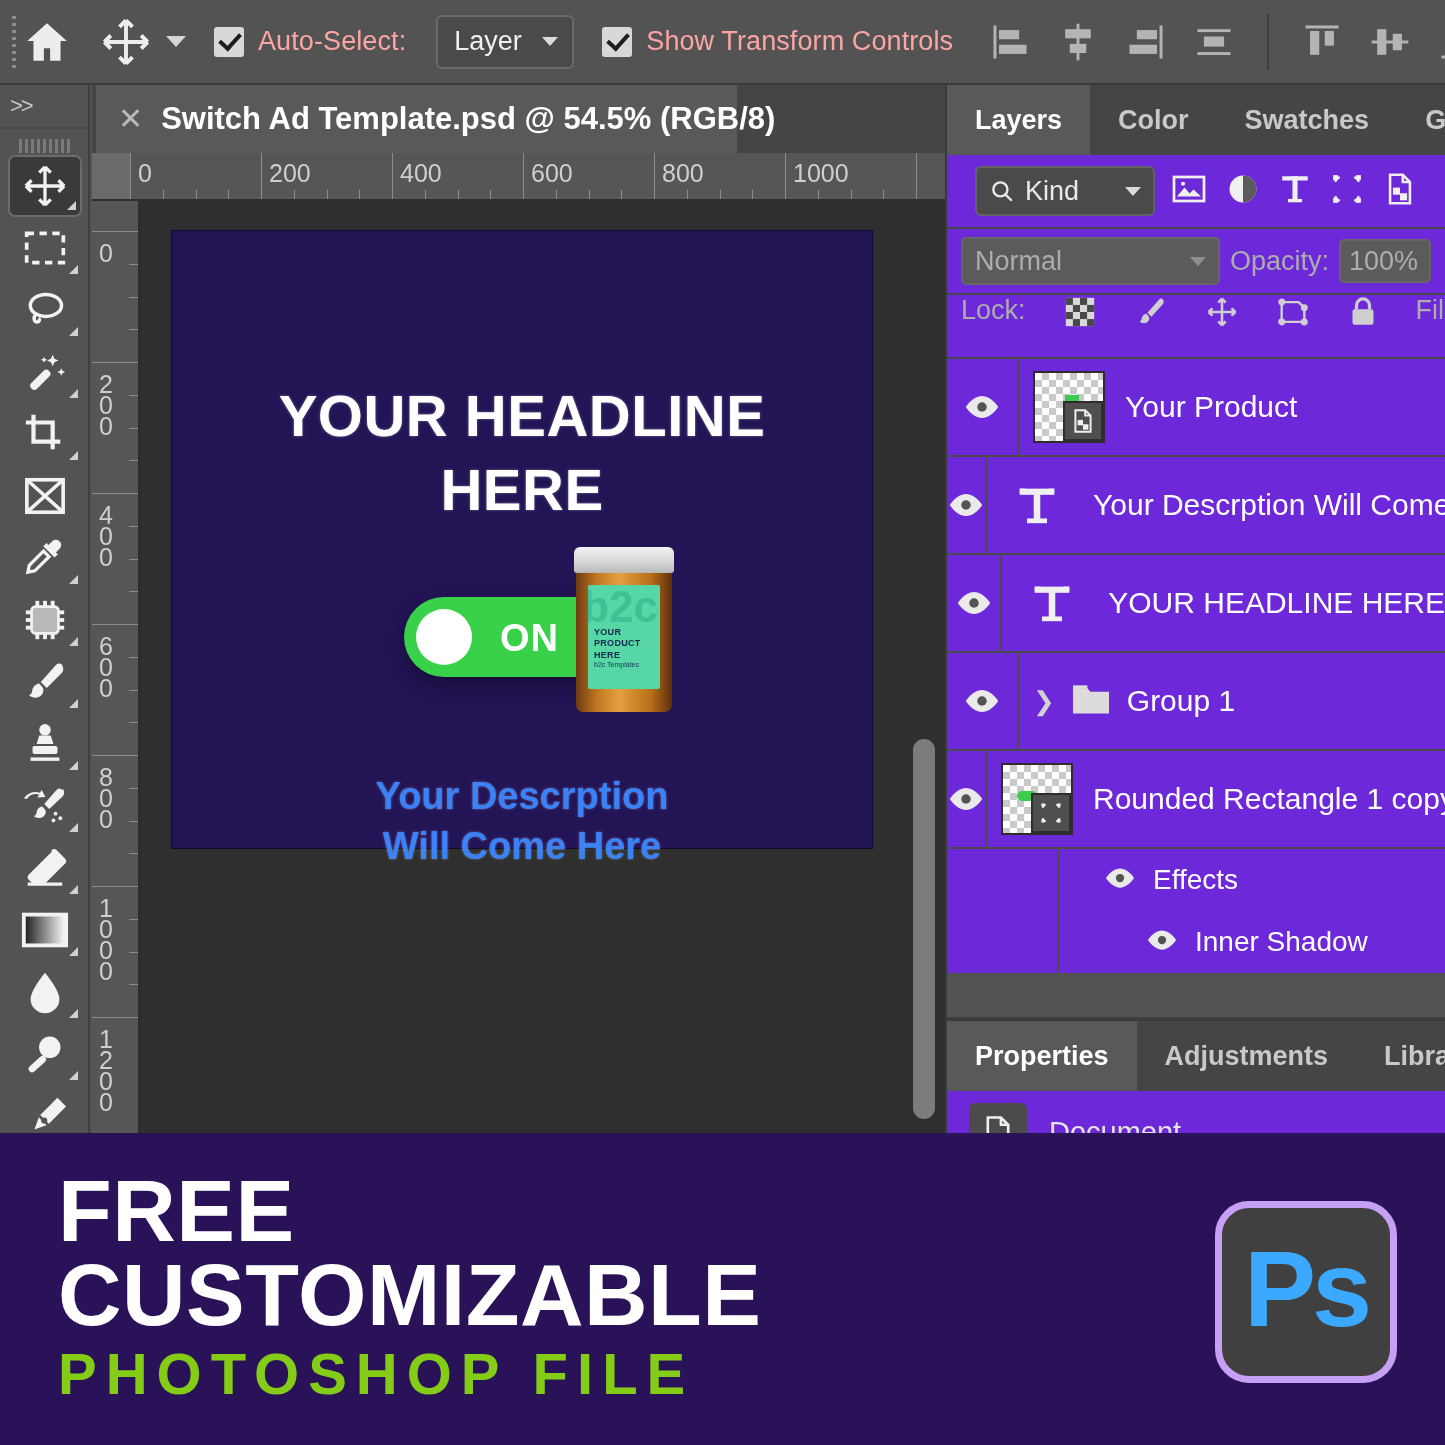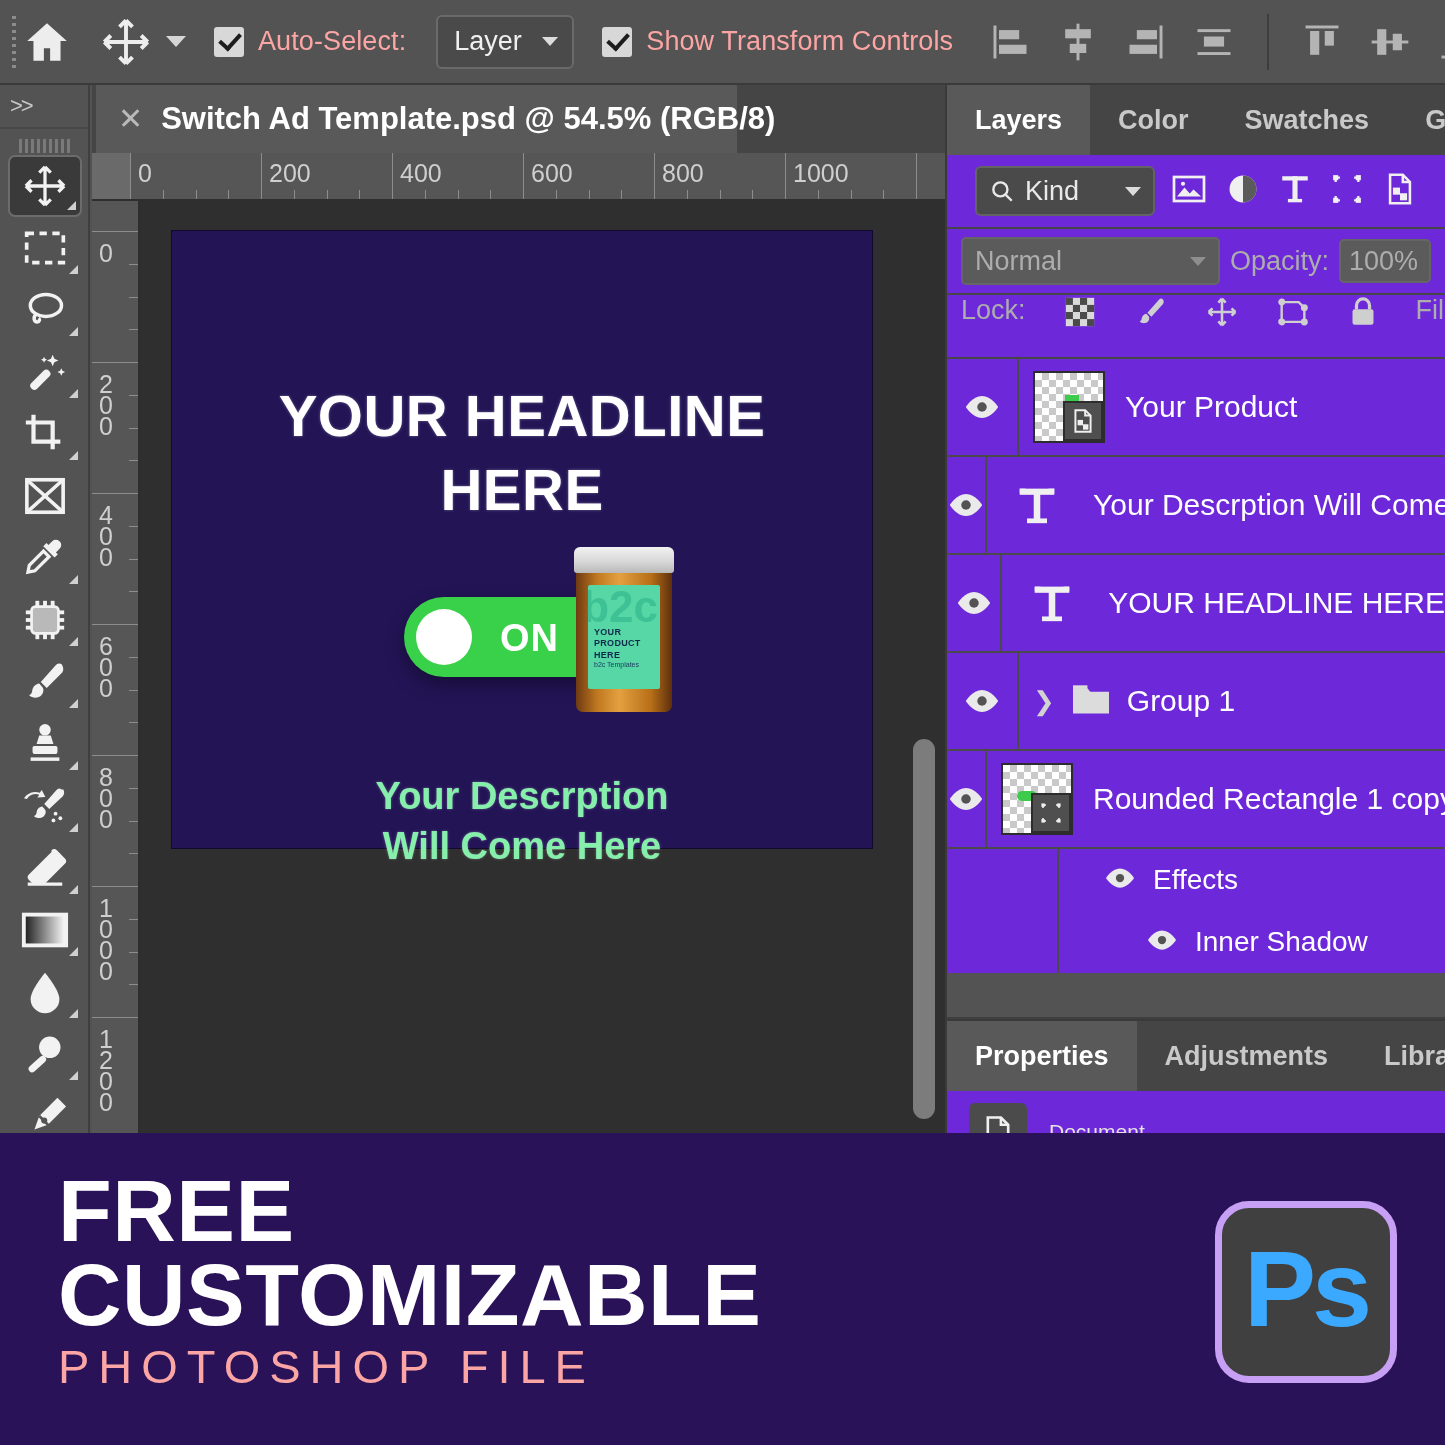--- a/index.html
+++ b/index.html
@@ -151,21 +151,21 @@
     position:absolute; right: 2px; top: 2px; color:#3ec295;
     font-size: 44px; font-weight: 800; line-height: .9;
   }
   .jar-label .pl {
     position:absolute; left: 6px; top: 42px; color:#102a4c;
     font-size: 9px; font-weight: 800; line-height: 1.25; letter-spacing: .3px;
   }
   .jar-label .sub { position:absolute; left:6px; top: 76px; color:#1b3a5e; font-size: 7px; }
   .desc {
     position:absolute; left:0; right:0; top: 540px; text-align:center;
-    color:#86efac; font-size: 38px; font-weight: 700; line-height: 1.32;
+    color:#3b82f6; font-size: 38px; font-weight: 700; line-height: 1.32;
     text-shadow: 0 0 3px rgba(255,255,255,.3);
   }
   .canvas-scroll {
     position:absolute; right: 10px; top: 538px; width: 22px; height: 380px;
     background:#7c7c7c; border-radius: 11px;
   }
 
   
   .right-panel {
     position:absolute; left: 945px; top: 85px; width: 500px; height: 1048px;
@@ -238,35 +238,35 @@
   .sub-label { color:#ffffff; font-size: 28px; }
 
   .panel-filler { height: 46px; border-bottom: 2px solid #3f3f3f; background:#535353; }
 
   .props-tabs { display:flex; height: 72px; background:#454545; border-top: 2px solid #3a3a3a; }
   .props-body { height: 82px; display:flex; align-items:center; gap: 22px; padding-left: 22px; }
   .doc-icon-box {
     width: 58px; height: 58px; background:#4b4b4b; border-radius: 6px;
     display:flex; align-items:center; justify-content:center;
   }
-  .doc-label { color:#e4e4e4; font-size: 21px; }
+  .doc-label { color:#e4e4e4; font-size: 29px; }
 
   
   .banner {
     position:absolute; left:0; top: 1133px; width: 1445px; height: 312px;
     background: #2a1259;
   }
   .banner-text { position:absolute; left: 58px; top: 36px; }
   .b-free, .b-custom {
     color:#ffffff; font-weight: 700; letter-spacing: .5px; line-height: .96;
   }
   .b-free { font-size: 88px; }
   .b-custom { font-size: 88px; }
   .b-photoshop {
-    color:#fca5a5; font-size: 47px; font-weight: 400; letter-spacing: 9px; line-height: 1.25;
+    color:#84cc16; font-size: 58px; font-weight: 700; letter-spacing: 9px; line-height: 1.25;
   }
   .ps-badge {
     position:absolute; right: 48px; top: 68px; width: 182px; height: 182px;
     background:#404040; border: 7px solid #c7a0f5; border-radius: 34px;
     display:flex; align-items:center; justify-content:center;
   }
   .ps-badge span {
     color:#3ba9ff; font-size: 108px; font-weight: 700; letter-spacing: -4px;
     line-height: 1; margin-top: -6px;
   }

